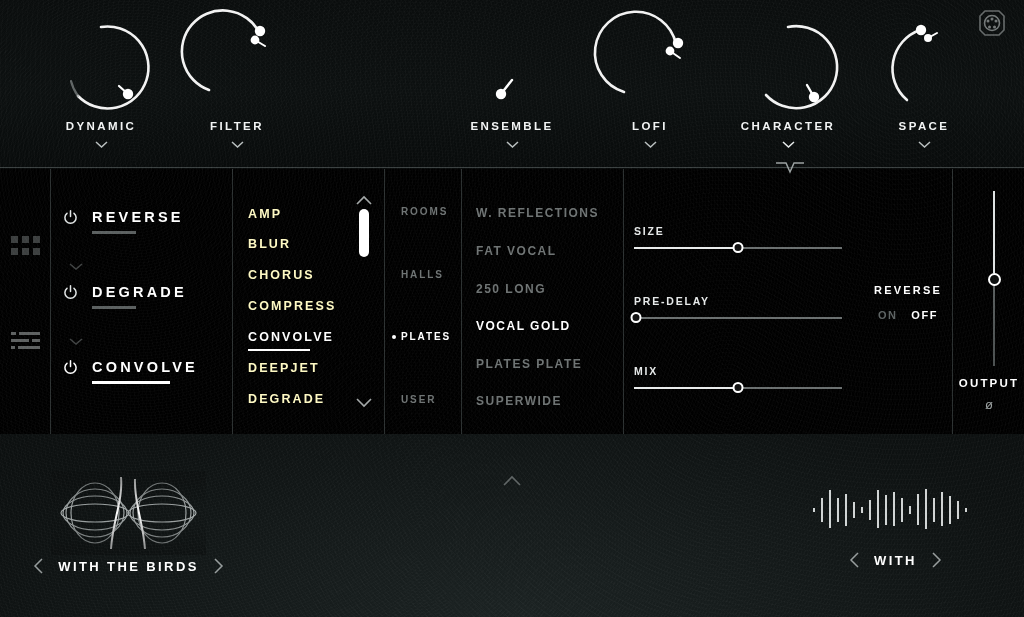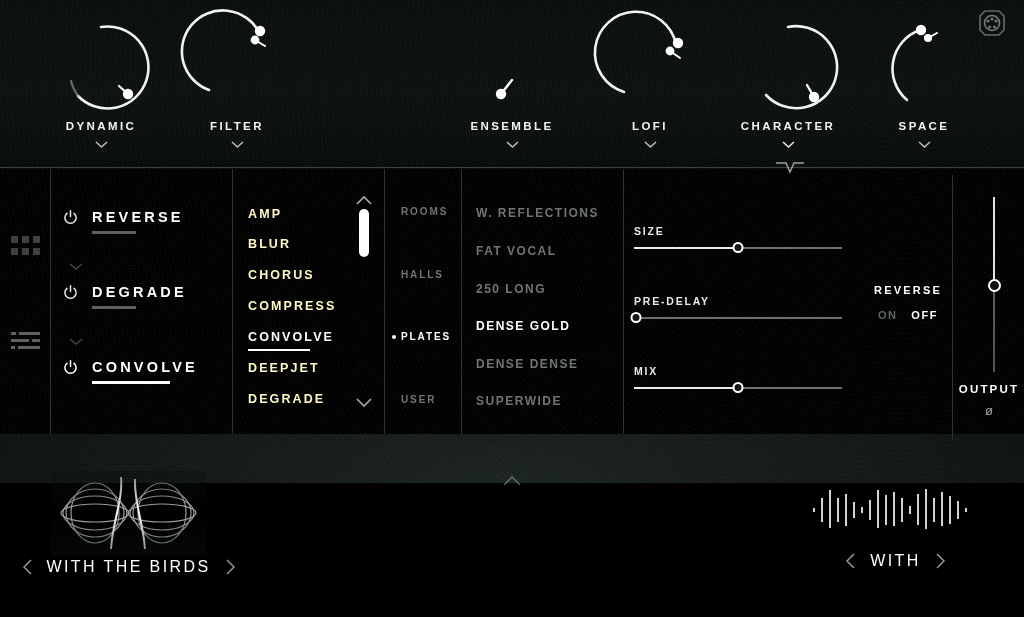--- a/index.html
+++ b/index.html
@@ -4,21 +4,21 @@
 <style>
   * { box-sizing: border-box; margin: 0; padding: 0; }
   html, body {
     width: 1024px; height: 617px;
     background: #000;
     font-family: "Liberation Sans", sans-serif;
     overflow: hidden;
   }
   #app {
     position: relative;
-    width: 1024px; height: 483px;
+    width: 1024px; height: 617px;
     background:
       radial-gradient(ellipse 120% 80% at 50% 100%, #1b2222 0%, #0d1111 45%, #060808 100%);
     color: #fff;
   }
   
   #grain {
     position: absolute; inset: 0;
     pointer-events: none;
     opacity: .45;
     background-image:
@@ -159,21 +159,20 @@
 
   #revbox { position: absolute; left: 862px; top: 284px; width: 92px; text-align: center; }
   #rev-title { font-size: 11px; font-weight: bold; letter-spacing: 2.2px; color: #fff; }
   #rev-toggle { margin-top: 13px; font-size: 11px; font-weight: bold; letter-spacing: 1.6px; }
   #rev-on { color: #5d6363; margin-right: 9px; }
   #rev-off { color: #fff; }
 
   #outsec {
     position: absolute; left: 952px; top: 0; width: 72px; height: 265px;
     border-left: 1px solid #2a2f2f;
-    margin-top: 6px;
   }
   #out-track {
     position: absolute; left: 40px; top: 22px; width: 2px; height: 175px;
     background: linear-gradient(180deg,#dfe3e3 0%, #dfe3e3 47%, #5a5f5f 47%, #4a4f4f 100%);
   }
   #out-knob {
     position: absolute; left: 35px; top: 104px; width: 13px; height: 13px;
     border-radius: 50%; background: #0b0d0d; border: 2px solid #fff;
   }
   #out-lab {
@@ -190,21 +189,21 @@
     position: absolute; left: 503px; top: 473px; width: 18px; height: 12px;
     opacity: .6; z-index: 20;
   }
 
   
   #bottom { position: absolute; left: 0; top: 434px; width: 1024px; height: 183px; }
 
   .src { position: absolute; top: 36px; width: 185px; text-align: center; }
   .src-art { height: 86px; display: flex; align-items: center; justify-content: center; }
   .src-nav { margin-top: 2px; display: flex; align-items: center; justify-content: center; gap: 14px; }
-  .src-name { font-size: 16px; font-weight: normal; letter-spacing: 2.4px; color: #fff; white-space: nowrap; }
+  .src-name { font-size: 13px; font-weight: bold; letter-spacing: 2.4px; color: #fff; white-space: nowrap; }
   .nav-a { width: 11px; height: 16px; opacity: .75; }
 
   .wave-art { height: 80px; display: flex; align-items: center; justify-content: center; }
 </style>
 </head>
 <body>
 
 <div id="app">
 
   <div id="macrobar">
@@ -447,22 +446,22 @@
       <div class="cat" style="top:100px">HALLS</div>
       <div class="cat-dot" style="top:166px"></div>
       <div class="cat sel" style="top:162px">PLATES</div>
       <div class="cat" style="top:225px">USER</div>
     </div>
 
     <div id="presets">
       <div class="pre" style="top:37px">W. REFLECTIONS</div>
       <div class="pre" style="top:75px">FAT VOCAL</div>
       <div class="pre" style="top:113px">250 LONG</div>
-      <div class="pre sel" style="top:150px">DENSE GOLD</div>
-      <div class="pre" style="top:188px">DENSE DENSE</div>
+      <div class="pre sel" style="top:150px">VOCAL GOLD</div>
+      <div class="pre" style="top:188px">PLATES PLATE</div>
       <div class="pre" style="top:225px">SUPERWIDE</div>
     </div>
 
     <div id="params">
 
       <div class="sl" style="top:56px">
         <div class="sl-lab">SIZE</div>
         <div class="sl-track">
           <div class="fill" style="width:50%"></div>
           <div class="sl-knob" style="left:50%"></div>

